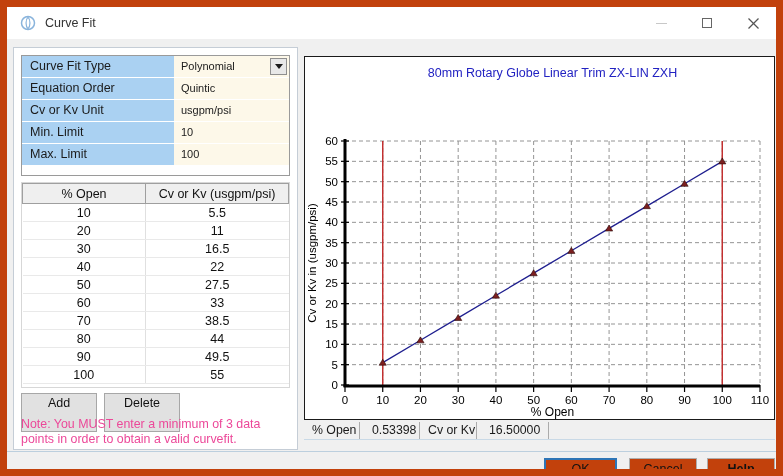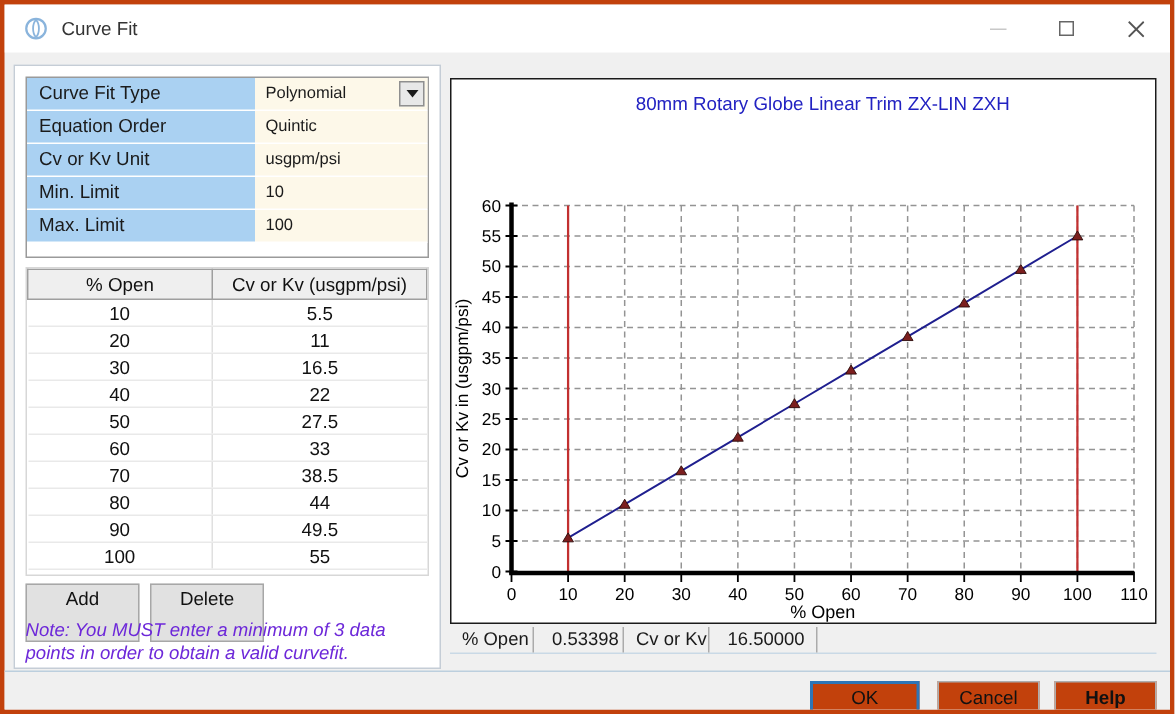--- a/index.html
+++ b/index.html
@@ -1,17 +1,17 @@
 <!DOCTYPE html>
 <html><head>
 <meta charset="utf-8">
 <style>
   * { margin:0; padding:0; box-sizing:border-box; }
   html,body { width:783px; height:476px; background:#e8e8e8; font-family:"Liberation Sans",sans-serif; }
-  .window { position:relative; width:783px; height:476px; background:#f0f0f0; border:3px solid #c2410c; overflow:hidden; }
+  .window { position:relative; width:783px; height:476px; background:#f0f0f0; border:7px solid #c2410c; overflow:hidden; }
 
   
   .titlebar { position:absolute; left:0; top:0; width:100%; height:32px; background:#ffffff; }
   .app-icon { position:absolute; left:13px; top:8px; width:16px; height:16px; }
   .title-text { position:absolute; left:38px; top:9px; font-size:12.5px; color:#333; }
   .caption-btn { position:absolute; top:0; width:46px; height:32px; display:flex; align-items:center; justify-content:center; }
   .btn-min { right:92px; } .btn-max { right:46px; } .btn-close { right:0; }
   .min-glyph { width:11px; border-bottom:1px solid #c8c8c8; margin-top:1px; }
   .max-glyph { width:10px; height:10px; border:1px solid #666; }
 
@@ -26,21 +26,21 @@
 
   .points-table-wrap { position:absolute; left:7px; top:134px; width:269px; height:206px; border:1px solid #d7d7d7; background:#fff; overflow:hidden; }
   table.points { width:100%; border-collapse:collapse; font-size:12.5px; color:#111; }
   table.points th { height:20px; background:#efefef; border:1px solid #9f9f9f; font-weight:normal; text-align:center; }
   table.points th:first-child { width:123px; }
   table.points td { height:18px; text-align:center; border-bottom:1px solid #e9e9e9; }
   table.points td + td { border-left:1px solid #e0e0e0; }
 
   .small-btn { position:absolute; top:345px; height:39px; width:76px; background:#e1e1e1; border:1px solid #a7a7a7; font-size:12.5px; color:#111; text-align:center; line-height:19px; }
   .add-btn { left:7px; } .delete-btn { left:90px; }
-  .note-text { position:absolute; left:7px; top:369px; width:274px; font-size:12.4px; line-height:1.17; color:#6d28d9;font-style:italic; }
+  .note-text { position:absolute; left:7px; top:369px; width:274px; font-size:12.4px; line-height:1.17; color:#ec4899; }
 
   
   .chart-box { position:absolute; left:297px; top:49px; width:471px; height:364px; background:#fff; border:1px solid #1a1a1a; }
   svg text { font-family:"Liberation Sans",sans-serif; }
 
   .status-bar { position:absolute; left:297px; top:415px; width:471px; height:18px; display:flex; background:#f0f0f0; font-size:12.3px; color:#1a1a1a; border-bottom:1px solid #c9d9e6; }
   .status-seg { line-height:17px; padding-left:8px; border-right:1px solid #ababab; }
   .seg-0 { width:56px; } .seg-1 { width:60px; padding-left:12px; } .seg-2 { width:57px; } .seg-3 { width:72px; padding-left:12px; }
   .status-fill { flex:1; }
 

